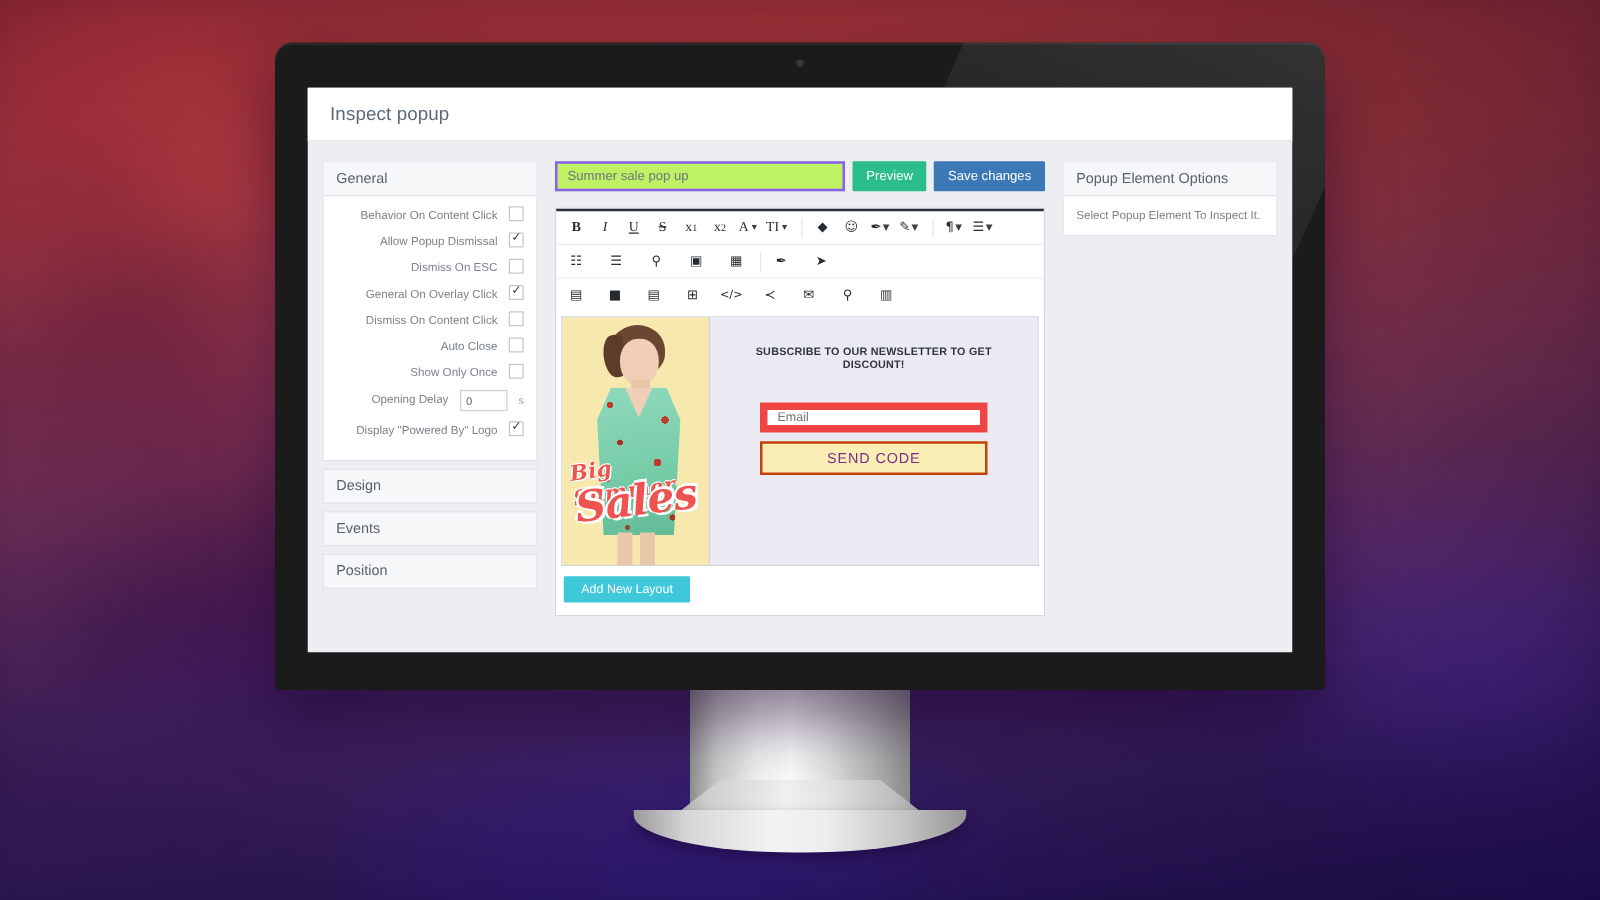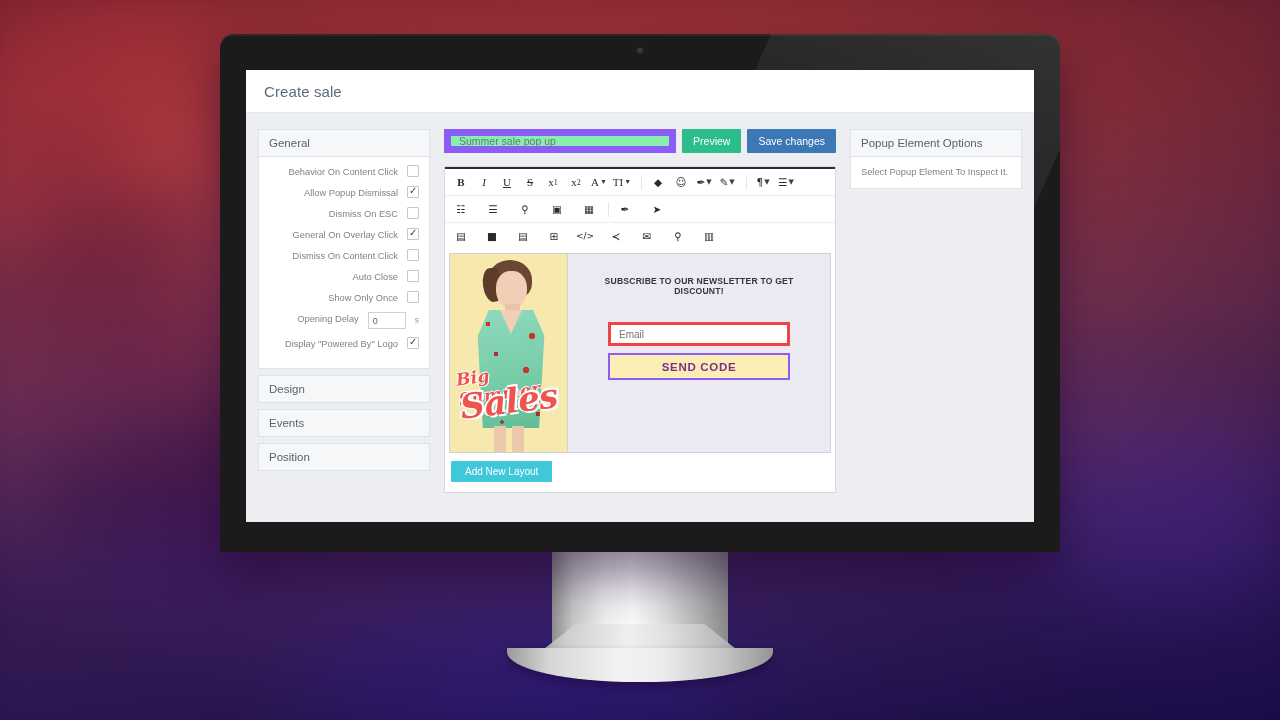--- a/index.html
+++ b/index.html
@@ -134,21 +134,21 @@
     font-size: 9px; color: #5a6068; padding: 0 4px; background: #fff;
     font-family: "Liberation Sans", sans-serif;
   }
   .unit { flex: 0 0 auto; font-size: 8.5px; color: #9aa1a8; padding-top: 3px; }
   .field-row.with-unit .field-label { padding-right: 0; }
 
   
   .col-center { flex: 1 1 auto; display: flex; flex-direction: column; min-width: 0; }
   .center-top { display: flex; gap: 6px; align-items: stretch; margin-bottom: 13px; }
   .name-input {
-    flex: 1 1 auto; height: 24px; border: 7px solid #8b5cf6; background: #86efac;
+    flex: 1 1 auto; height: 24px; border: 2px solid #8b5cf6; background: #bef264;
     font-size: 10.5px; color: #6d757d; padding: 0 8px;
     font-family: "Liberation Sans", sans-serif;
   }
   .btn { border: none; height: 24px; padding: 0 11px; font-size: 10.5px; color: #fff; cursor: pointer;
          font-family: "Liberation Sans", sans-serif; border-radius: 1px; }
   .btn-preview { background: #2bbd8c; }
   .btn-save { background: #3c78b5; }
 
   .editor { background: #fff; border: 1px solid #d6dadf; }
   .toolbar { border-top: 2px solid #2a2f35; }
@@ -210,27 +210,27 @@
   }
 
   .popup-body { flex: 1 1 auto; background: #ebeaf2; padding: 22px 20px 0 20px; display: flex; flex-direction: column; align-items: center; }
   .popup-kicker { font-size: 8.6px; font-weight: bold; color: #2f3640; letter-spacing: .2px; text-align: center; }
   .popup-head {
     font-size: 21px; color: #ffffff; text-align: center; line-height: 25px;
     margin-top: 12px; font-weight: 400; text-shadow: 0 1px 1px rgba(120,120,150,.25);
   }
   .popup-email {
     width: 100%; max-width: 182px; height: 24px; margin-top: 26px;
-    border: 3px solid #ef4444; background: #fff; font-size: 10px; color: #8b8b96;
+    border: 6px solid #ef4444; background: #fff; font-size: 10px; color: #8b8b96;
     padding: 0 8px; font-family: "Liberation Sans", sans-serif;
   }
   .popup-cta {
     width: 100%; max-width: 182px; height: 27px; margin-top: 7px;
-    background: #fbeeb4; border: 2px solid #8b5cf6; color: #7b2d8e;
-    font-size: 11.5px; font-weight: bold; letter-spacing: .7px; cursor: pointer;
+    background: #fbeeb4; border: 2px solid #c2410c; color: #7b2d8e;
+    font-size: 11.5px; font-weight: normal; letter-spacing: .7px; cursor: pointer;
     font-family: "Liberation Sans", sans-serif;
   }
 
   .layout-bar { background: #fff; padding: 8px 6px 10px 6px; }
   .btn-layout {
     background: #3fc8da; color: #fff; border: none; height: 21px; padding: 0 14px;
     font-size: 10px; cursor: pointer; font-family: "Liberation Sans", sans-serif; border-radius: 1px;
   }
 
   
@@ -258,21 +258,21 @@
     <div class="stand-foot"></div>
 
     <div class="bezel">
       <div class="bezel-gloss"></div>
       <div class="camera"></div>
 
       <div class="screen">
         <div class="app">
 
           <div class="app-header">
-            <div class="app-title">Create sale</div>
+            <div class="app-title">Inspect popup</div>
           </div>
 
           <div class="app-body">
 
             <div class="col-left">
 
               <div class="panel">
                 <div class="panel-head">General</div>
                 <div class="panel-body">
 

